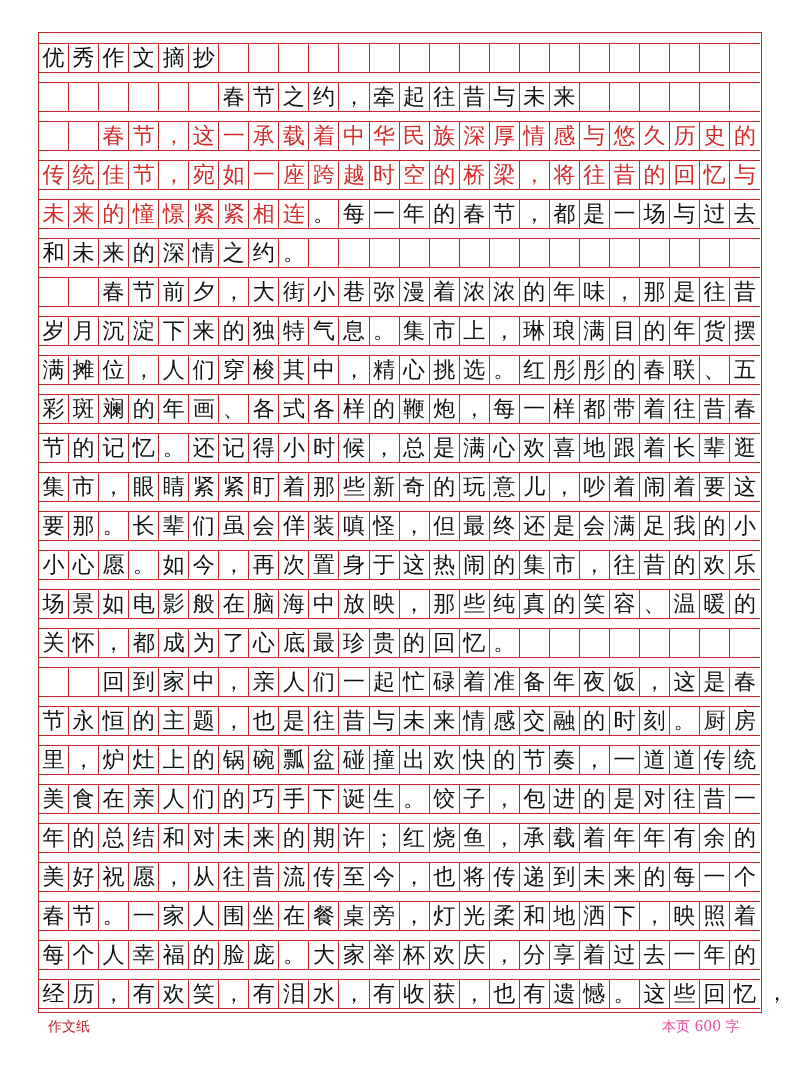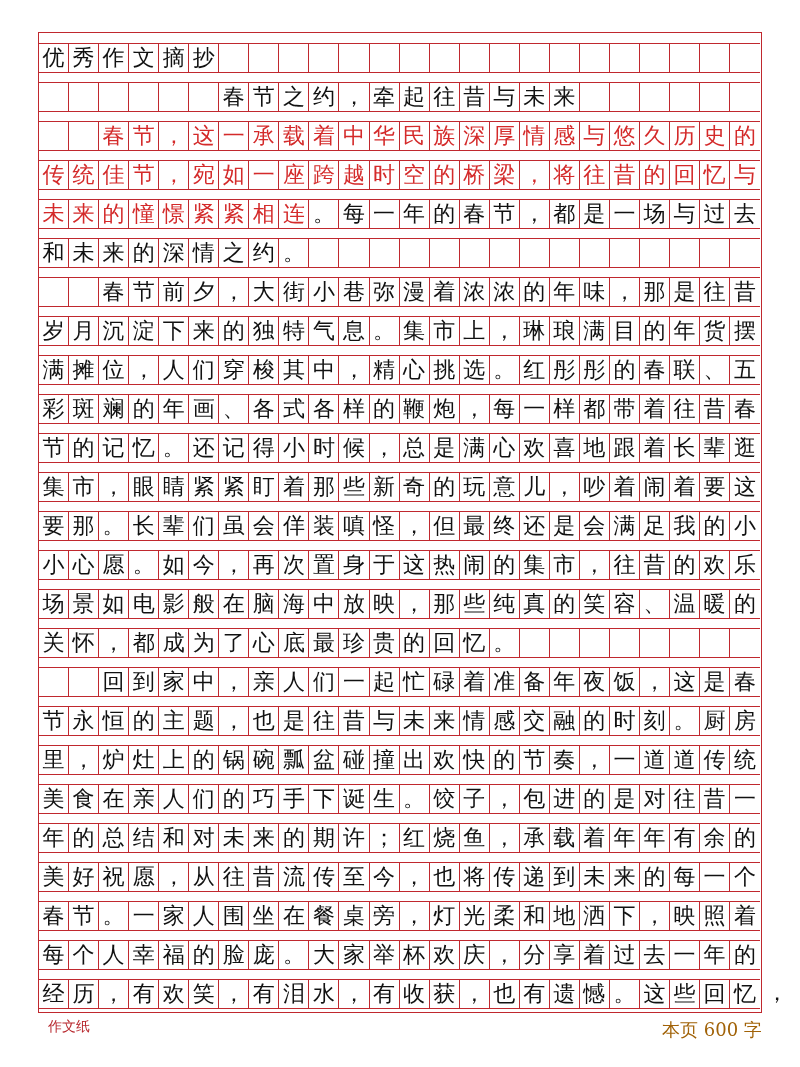--- a/index.html
+++ b/index.html
@@ -12,21 +12,21 @@
          display:flex; box-sizing:content-box; }
   .cell { width:30.05px; height:28px; box-sizing:border-box;
           border-right:1px solid #c0282e; display:flex; align-items:center;
           justify-content:center; font-size:22px; line-height:28px;
           color:#111; font-family:"DejaVu Sans", sans-serif; }
   .cell:last-child { border-right:none; }
   .cell.red { color:#d42a2a; }
   .overflow { position:absolute; font-size:22px; color:#111; line-height:28px; }
   .footer-left { position:absolute; left:48px; top:1018px; font-size:14px; color:#b8282e;
                  font-family:"DejaVu Serif", serif; }
-  .footer-right { position:absolute; left:662px; top:1018px; font-size:18px; color:#a16207;
+  .footer-right { position:absolute; left:662px; top:1018px; font-size:14px; color:#ec4899;
                   font-family:"DejaVu Serif", serif; }
 </style>
 </head>
 <body>
 
 <div class="sheet" id="sheet">
     <div class="row" style="top: 10px;">
       <div class="cell">优</div>
       <div class="cell">秀</div>
       <div class="cell">作</div>

